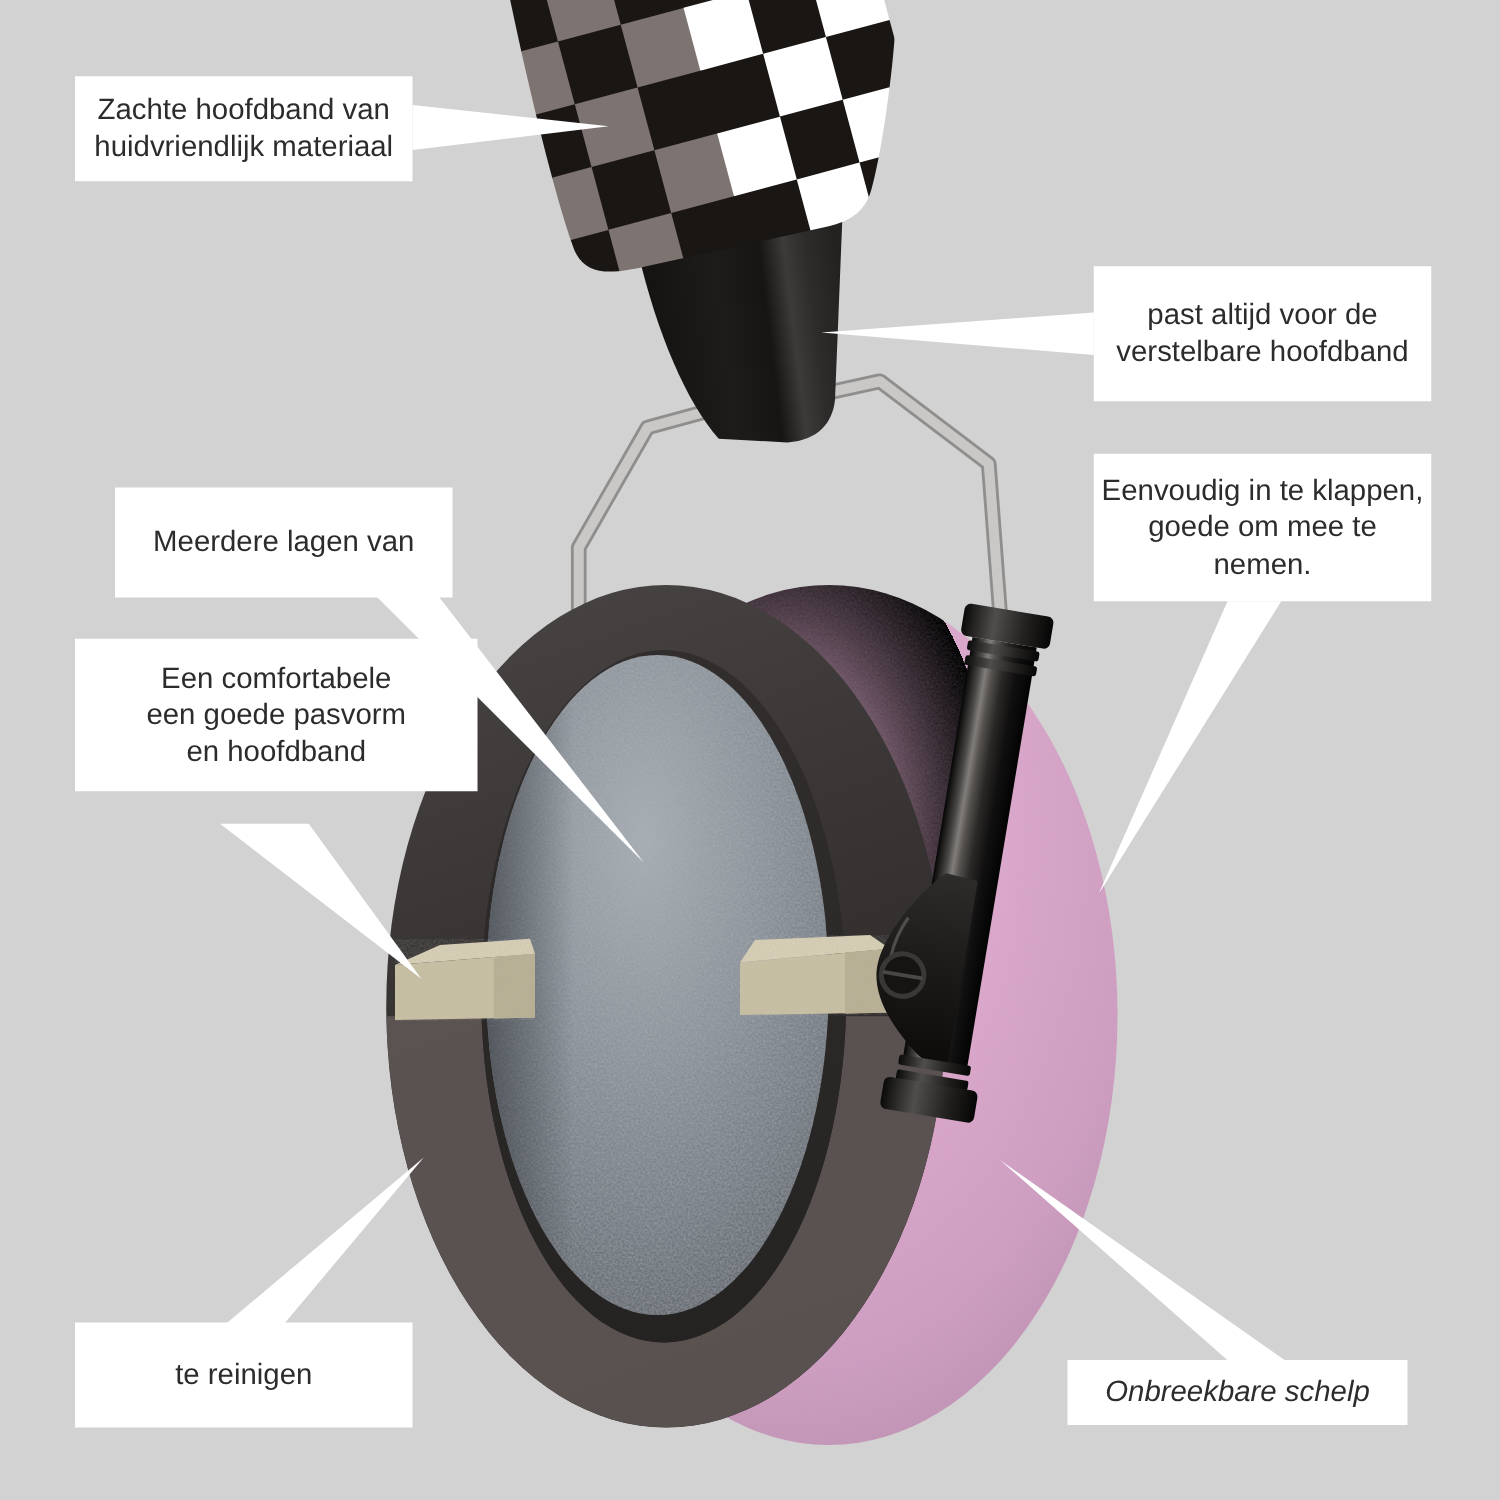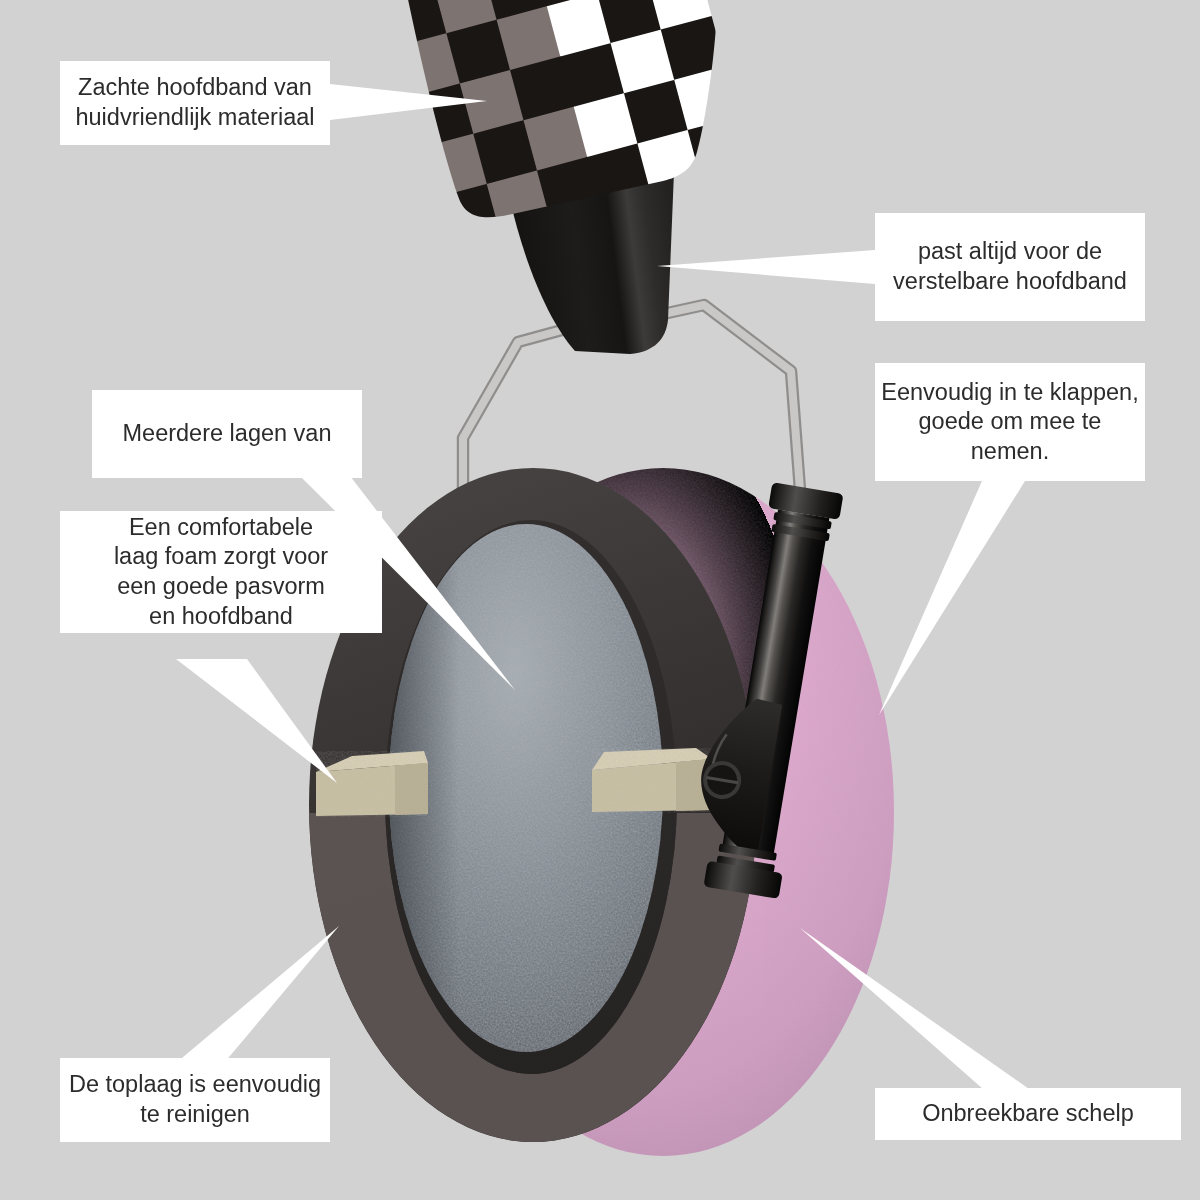--- a/index.html
+++ b/index.html
@@ -257,25 +257,23 @@
 <div class="callout" style="left:875px;top:363px;width:270px;height:118px;text-align:center;">
   <div class="ln">Eenvoudig in te klappen,</div>
   <div class="ln">goede om mee te</div>
   <div class="ln">nemen.</div>
 </div>
 <div class="callout" style="left:60px;top:390px;width:270px;height:88px;margin-left:32px;">
   <div class="ln">Meerdere lagen van</div>
 </div>
 <div class="callout" style="left:60px;top:511px;width:322px;height:122px;">
   <div class="ln">Een comfortabele</div>
-  <div class="ln">laag foam zorgt voor</div>
   <div class="ln">een goede pasvorm</div>
   <div class="ln">en hoofdband</div>
 </div>
 <div class="callout" style="left:60px;top:1058px;width:270px;height:84px;">
-  <div class="ln">De toplaag is eenvoudig</div>
   <div class="ln">te reinigen</div>
 </div>
-<div class="callout" style="left:875px;top:1088px;width:306px;height:52px;">
+<div class="callout" style="left:854px;top:1088px;width:272px;height:52px;font-style:italic;">
   <div class="ln">Onbreekbare schelp</div>
 </div>
 
 </div>
 
 </body></html>

